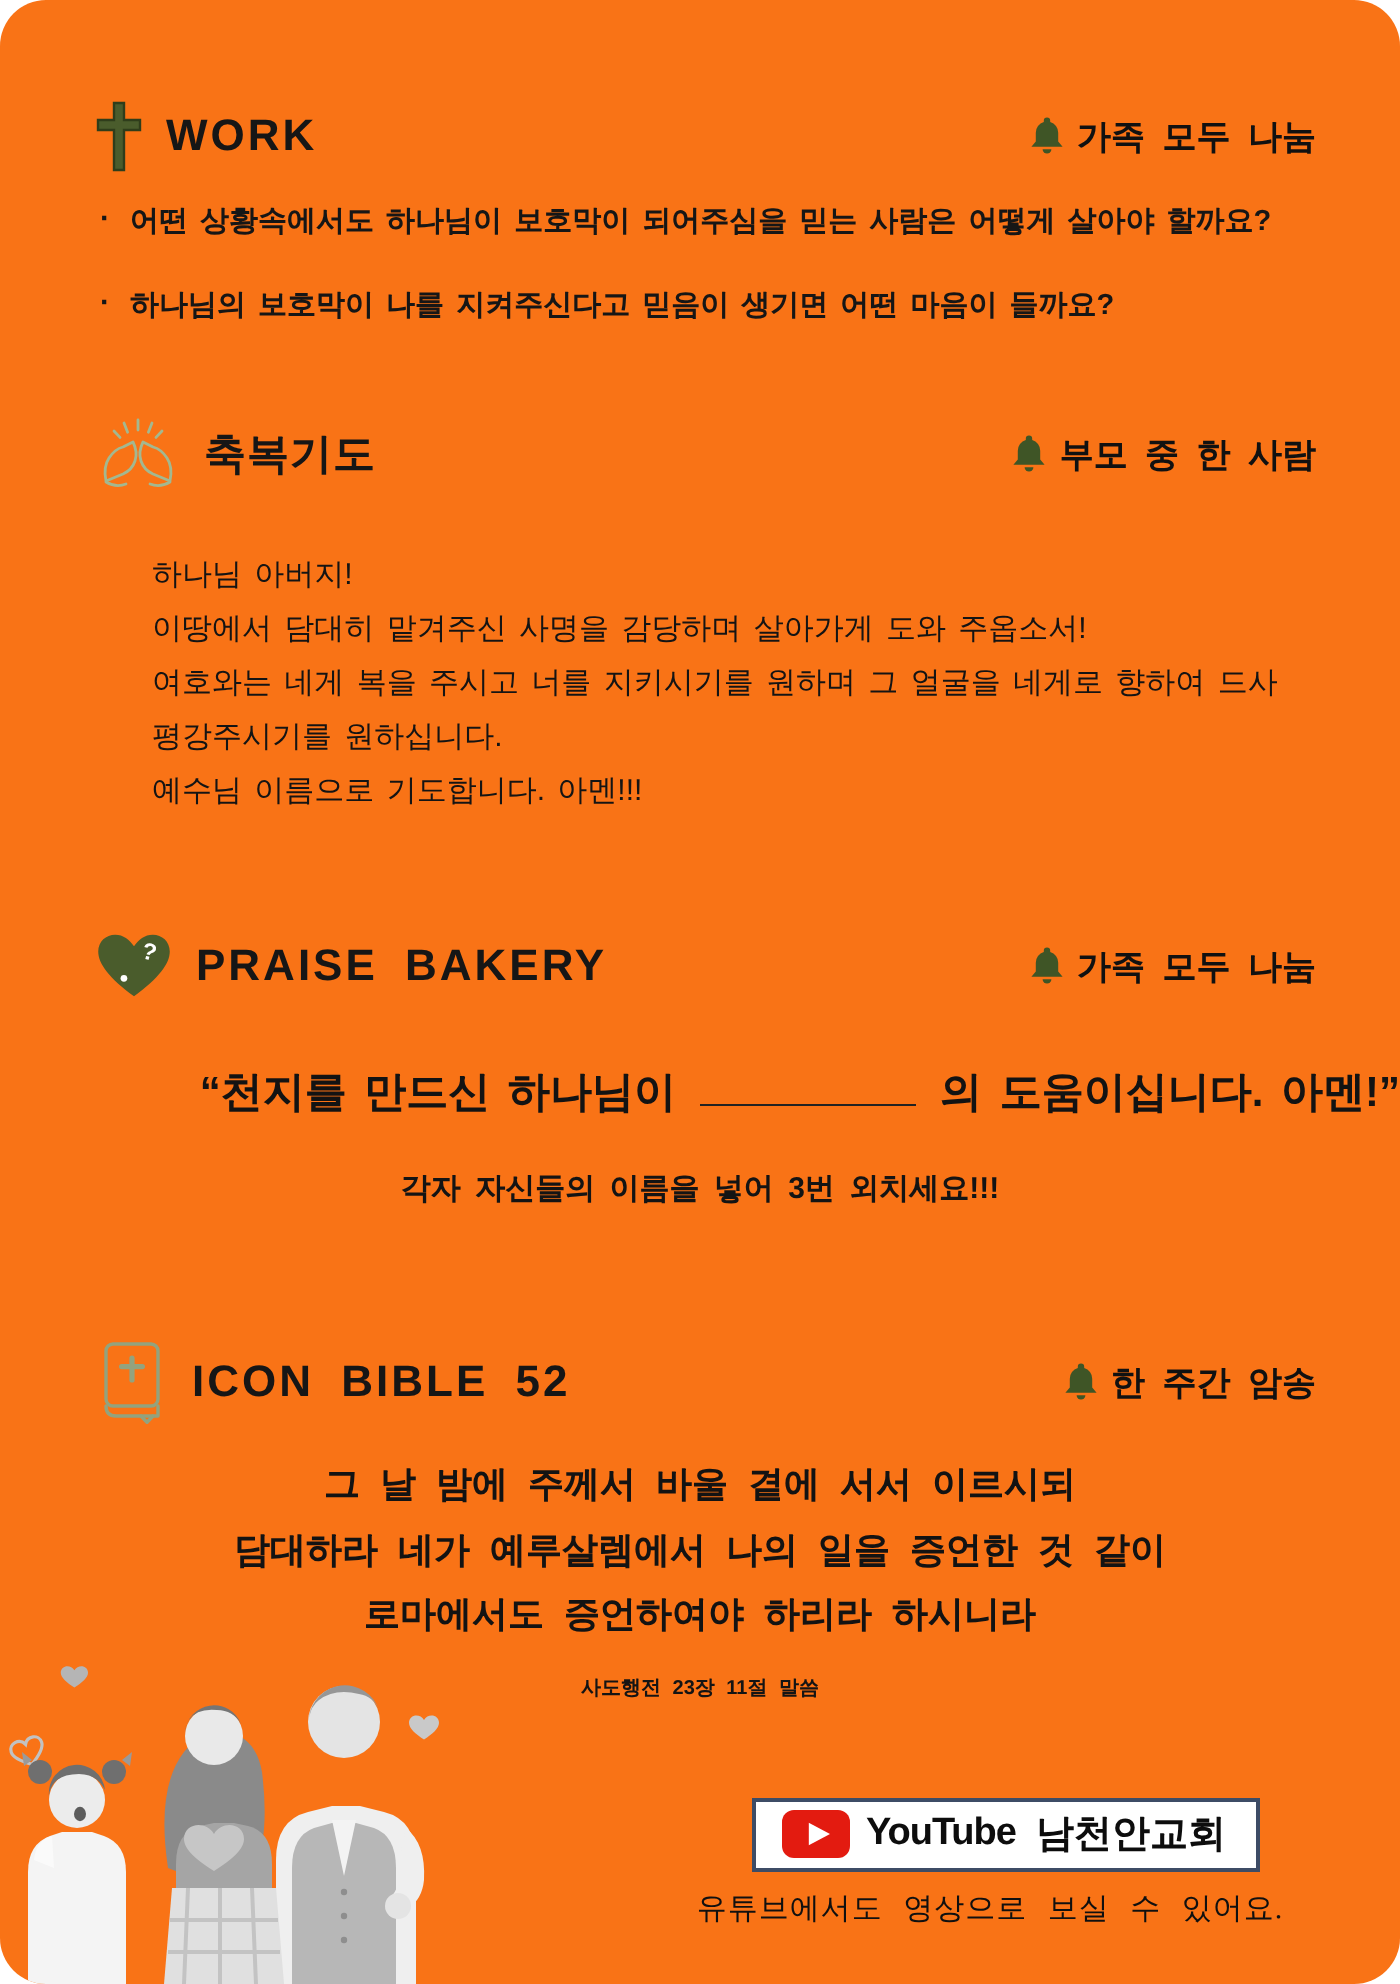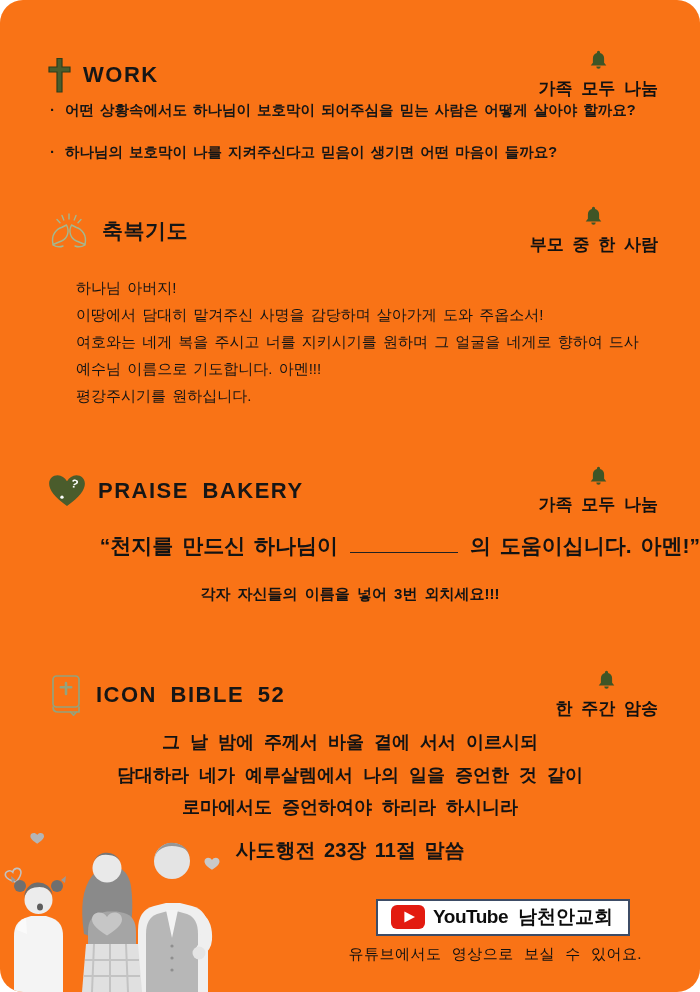--- a/index.html
+++ b/index.html
@@ -17,21 +17,21 @@
   .sec-header {
     position:absolute; left:48px; right:42px;
     display:flex; justify-content:space-between; align-items:center;
   }
   .sec-title-wrap { display:flex; align-items:center; gap:12px; }
   .sec-title {
     font-size:22px; font-weight:800; letter-spacing:1.5px; color:#161616;
     word-spacing:6px;
   }
   .sec-title.korean { font-size:21px; letter-spacing:0.5px; word-spacing:2px; }
-  .badge { display:flex; align-items:center; gap:7px;flex-direction:column; }
+  .badge { display:flex; align-items:center; gap:7px; }
   .badge-label { font-size:17px; font-weight:700; color:#111; word-spacing:4px; }
   .icon { flex:0 0 auto; display:block; }
 
   
   .questions { position:absolute; left:50px; right:40px; top:101px; }
   .question { display:flex; gap:10px; font-size:14.5px; font-weight:700;
               color:#161616; margin-bottom:23px; word-spacing:2px; }
   .q-dot { font-size:15px; line-height:1.2; }
 
   .prayer { position:absolute; left:76px; right:60px; top:274px;
@@ -45,21 +45,21 @@
            border-bottom:1.6px solid #222; margin:0 12px; vertical-align:baseline; }
 
   .instruction { position:absolute; left:0; right:0; top:585px;
                  text-align:center; font-size:15px; font-weight:700;
                  color:#141414; word-spacing:3px; }
 
   .verse { position:absolute; left:0; right:0; top:726px; text-align:center;
            font-size:18px; font-weight:700; line-height:32.5px;
            color:#131313; word-spacing:5px; }
   .verse-ref { position:absolute; left:0; right:0; top:837px; text-align:center;
-               font-size:20px; font-weight:700; color:#141414; word-spacing:3px; }
+               font-size:10px; font-weight:700; color:#141414; word-spacing:3px; }
 
   
   .yt-wrap { position:absolute; right:55px; top:899px; width:300px;
              display:flex; flex-direction:column; align-items:center; }
   .yt-button { display:inline-flex; align-items:center; gap:8px;
                background:#ffffff; border:2px solid #3d4c66;
                padding:3px 15px 4px 13px; cursor:pointer;margin-left:16px; }
   .yt-logo-text { font-size:19px; font-weight:800; color:#0d0d0d;
                   letter-spacing:-0.5px; }
   .yt-channel { font-size:19px; font-weight:800; color:#0d0d0d; margin-left:2px; }
@@ -128,22 +128,22 @@
         <path d="M6.3 16.6 a2.2 2.2 0 0 0 4.4 0 z" fill="#3f5526"></path>
       </svg>
       <span class="badge-label">부모 중 한 사람</span>
     </div>
   </div>
 
   <div class="prayer">
     <div>하나님 아버지!</div>
     <div>이땅에서 담대히 맡겨주신 사명을 감당하며 살아가게 도와 주옵소서!</div>
     <div>여호와는 네게 복을 주시고 너를 지키시기를 원하며 그 얼굴을 네게로 향하여 드사</div>
+    <div>평강주시기를 원하십니다.</div>
     <div>예수님 이름으로 기도합니다. 아멘!!!</div>
-    <div>평강주시기를 원하십니다.</div>
   </div>
 
   <div class="sec-header" id="hdr-praise">
     <div class="sec-title-wrap">
       <svg class="icon" width="38" height="34" viewBox="0 0 34 30">
         <path d="M17 28.5 C6 20.5 1 14 1 8.5 C1 4 4.5 1 8.6 1 C12.2 1 15 3.2 17 6.2 C19 3.2 21.8 1 25.4 1 C29.5 1 33 4 33 8.5 C33 14 28 20.5 17 28.5 z" fill="#4a5c2c"></path>
         <text x="20.5" y="11.5" font-size="10.5" font-weight="bold" fill="#ffffff" font-family="Liberation Sans, sans-serif" transform="rotate(14 21 9)">?</text>
         <circle cx="12.5" cy="20.5" r="1.5" fill="#ffffff"></circle>
       </svg>
       <span class="sec-title">PRAISE BAKERY</span>

